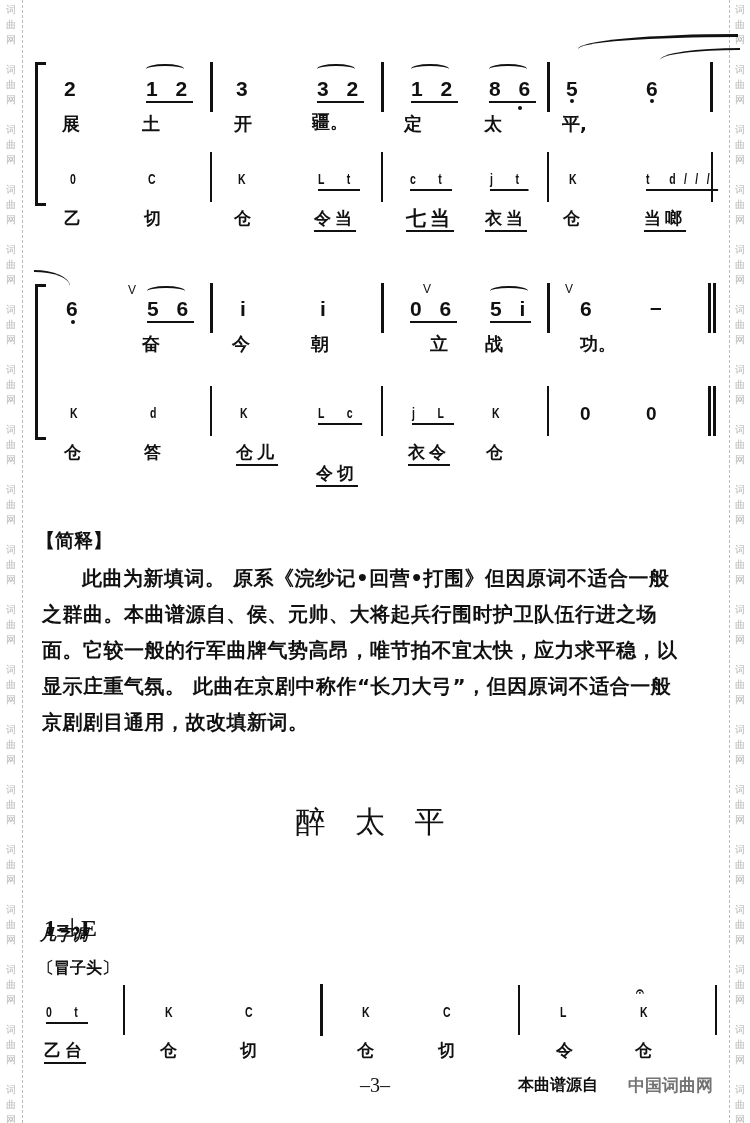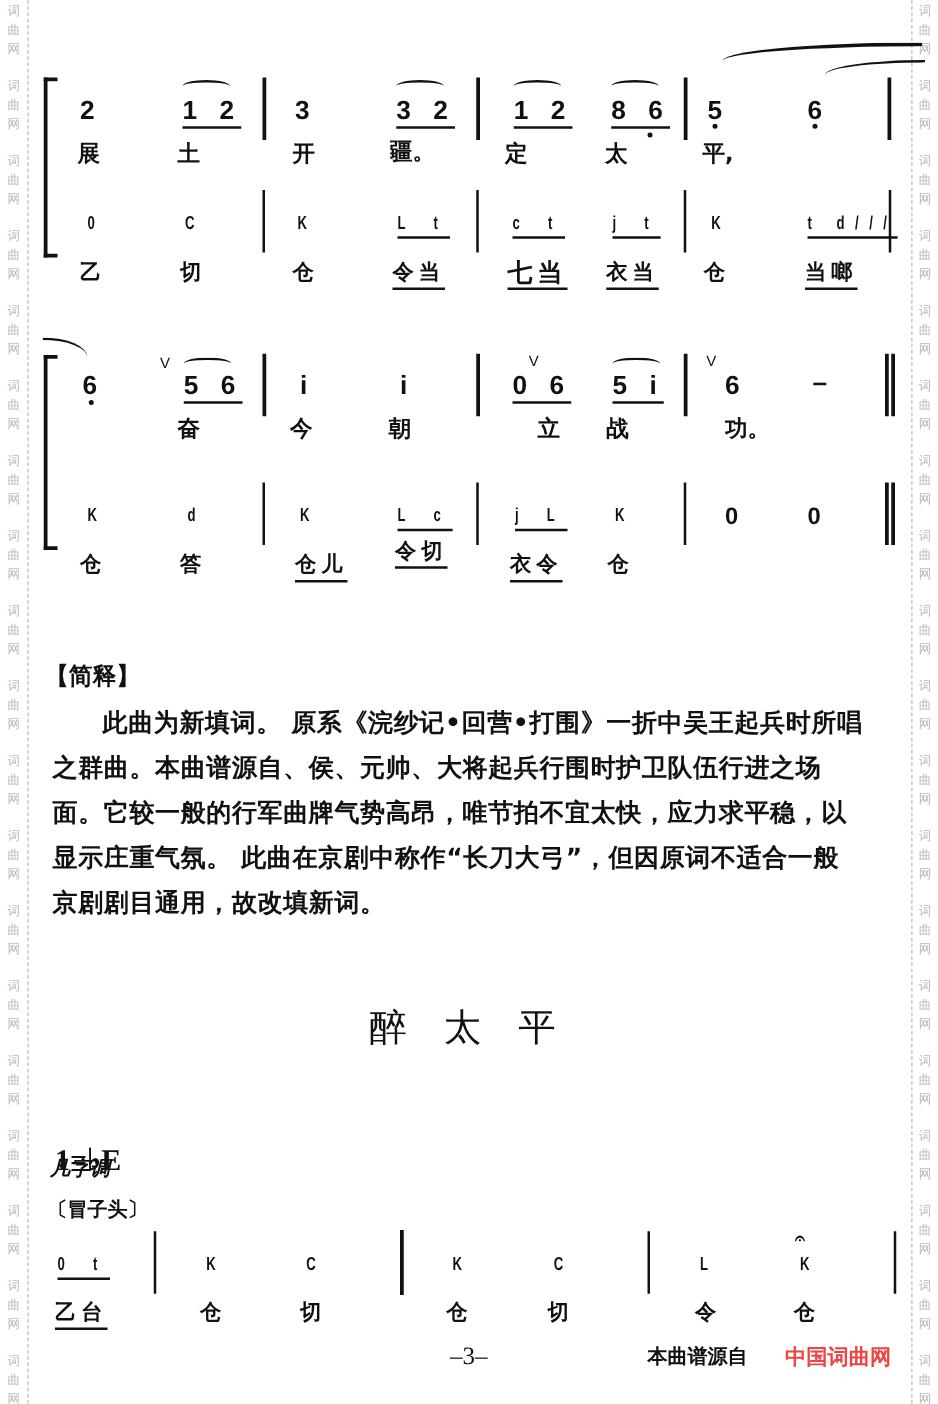--- a/index.html
+++ b/index.html
@@ -166,28 +166,28 @@
   <span class="abs perc" style="left:492px;top:404px;">K</span>
   <div class="barthin" style="left:547px;top:386px;height:50px;"></div>
   <span class="abs num" style="left:580px;top:403px;font-size:19px;">0</span>
   <span class="abs num" style="left:646px;top:403px;font-size:19px;">0</span>
   <div class="bar" style="left:708px;top:386px;height:50px;"></div>
   <div class="bar" style="left:713px;top:386px;height:50px;"></div>
 
   <span class="abs lyr" style="left:64px;top:441px;font-size:17px;">仓</span>
   <span class="abs lyr" style="left:144px;top:441px;font-size:17px;">答</span>
   <span class="abs lyr ul" style="left:236px;top:441px;font-size:17px;letter-spacing:4px;">仓儿</span>
-  <span class="abs lyr ul" style="left:316px;top:430px;font-size:17px;letter-spacing:4px;">令切</span>
+  <span class="abs lyr ul" style="left:316px;top:462px;font-size:17px;letter-spacing:4px;">令切</span>
   <span class="abs lyr ul" style="left:408px;top:441px;font-size:17px;letter-spacing:4px;">衣令</span>
   <span class="abs lyr" style="left:486px;top:441px;font-size:17px;">仓</span>
 </div>
 
 <div>
   <div class="abs" style="left:36px;top:528px;font-size:19px;font-weight:bold;">【简释】</div>
-  <div class="text-p" style="top:560px;text-indent:40px;">此曲为新填词。 原系《浣纱记•回营•打围》一折中吴王起兵时所唱</div>
+  <div class="text-p" style="top:560px;text-indent:40px;">此曲为新填词。 原系《浣纱记•回营•打围》但因原词不适合一般</div>
   <div class="text-p" style="top:596px;">之群曲。本曲谱源自、侯、元帅、大将起兵行围时护卫队伍行进之场</div>
   <div class="text-p" style="top:632px;">面。它较一般的行军曲牌气势高昂，唯节拍不宜太快，应力求平稳，以</div>
   <div class="text-p" style="top:668px;">显示庄重气氛。 此曲在京剧中称作“长刀大弓”，但因原词不适合一般</div>
   <div class="text-p" style="top:704px;">京剧剧目通用，故改填新词。</div>
 </div>
 
 <div>
   <div class="abs" style="left:0;width:750px;top:802px;text-align:center;font-family:'DejaVu Serif',serif;font-size:30px;letter-spacing:10px;">醉 太 平</div>
   <div class="abs" style="left:44px;top:878px;font-family:'Liberation Serif',serif;font-size:24px;font-weight:bold;margin-top:36px;">1=♭E</div>
   <div class="abs" style="left:40px;top:925px;font-size:16px;font-weight:bold;font-style:italic;">凡字调</div>
@@ -211,14 +211,14 @@
   <span class="abs lyr" style="left:240px;top:1039px;font-size:17px;">切</span>
   <span class="abs lyr" style="left:357px;top:1039px;font-size:17px;">仓</span>
   <span class="abs lyr" style="left:438px;top:1039px;font-size:17px;">切</span>
   <span class="abs lyr" style="left:556px;top:1039px;font-size:17px;">令</span>
   <span class="abs lyr" style="left:635px;top:1039px;font-size:17px;">仓</span>
 </div>
 
 <div>
   <div class="abs" style="left:360px;top:1074px;font-family:'Liberation Serif',serif;font-size:20px;">–3–</div>
   <div class="abs" style="left:518px;top:1075px;font-size:16px;font-weight:bold;">本曲谱源自</div>
-  <a class="abs" id="srcname" style="left: 628px; top: 1074px; font-size: 17px; font-weight: bold; text-decoration: none; color: #ef4444;">中国词曲网</a>
+  <a class="abs" id="srcname" style="left: 628px; top: 1074px; font-size: 17px; font-weight: bold; text-decoration: none; color: #737373;">中国词曲网</a>
 </div>
 
 </body></html>

